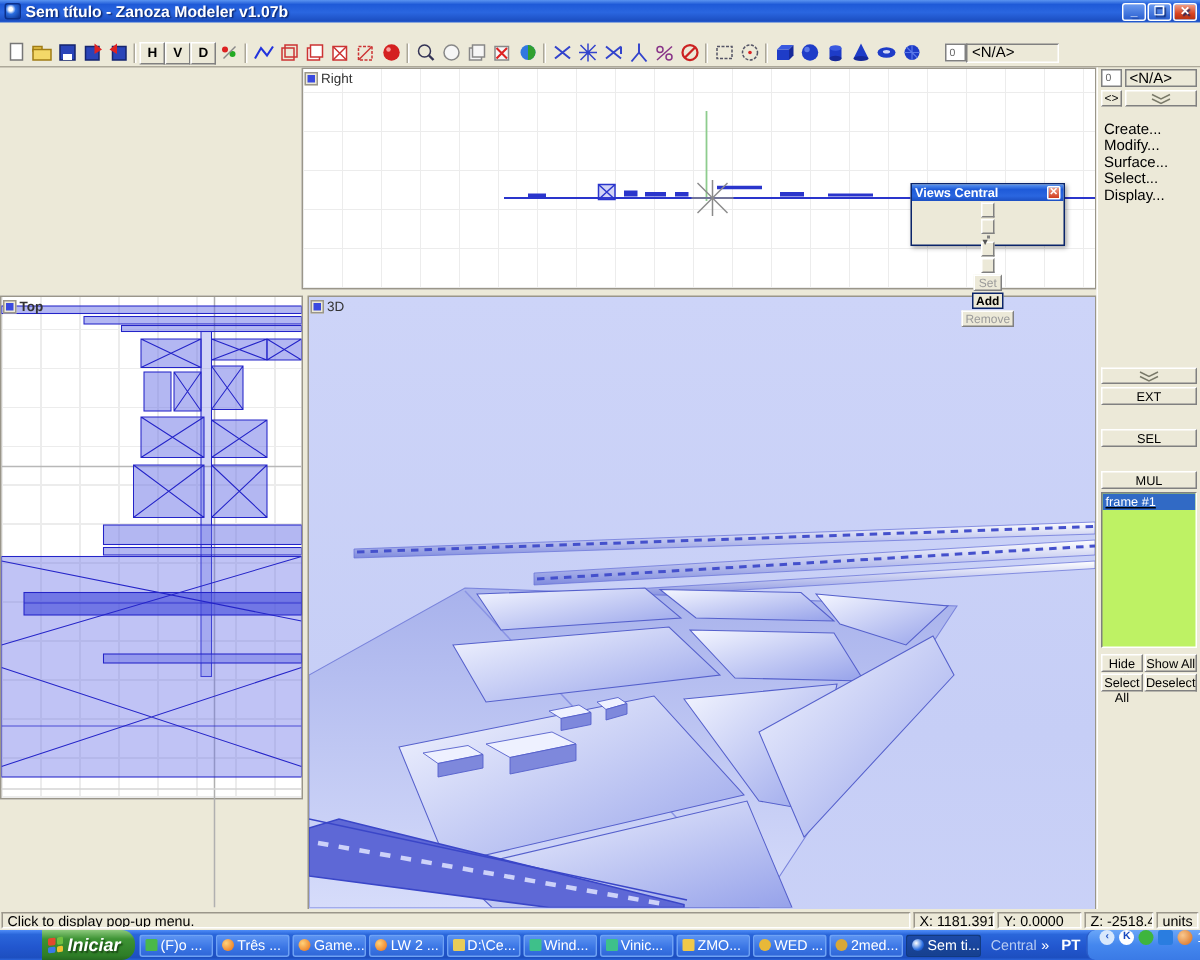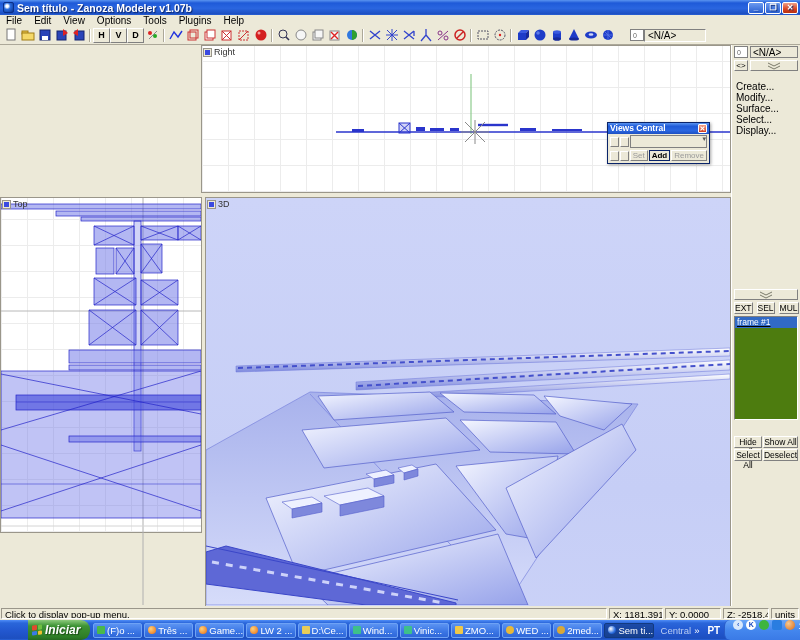--- a/index.html
+++ b/index.html
@@ -33,21 +33,21 @@
     align-items:flex-end;font-size:7px;line-height:11px;padding-left:2px;box-sizing:border-box;flex:none;color:#666;}
   .spin-txt{width:100%;}
   .combo{width:62px;height:13px;border:1px solid;border-color:#808080 #fff #fff #808080;background:#ece9d8;
     line-height:12px;padding:0 3px;box-sizing:border-box;flex:none;color:#000;}
   
   .vp{position:absolute;background:#fff;border:1px solid #9a968a;box-sizing:border-box;
     background-image:repeating-linear-gradient(0deg,#ececec 0 1px,transparent 1px 26px),
                      repeating-linear-gradient(90deg,#ececec 0 1px,transparent 1px 26px);}
   .vp-front{left:0;top:45px;width:197px;height:148px;}
   .vp-right{left:201px;top:45px;width:530px;height:148px;}
-  .vp-top{left:0;top:197px;width:202px;height:336px;}
+  .vp-top{left:0;top:197px;width:202px;height:336px;font-weight:bold;}
   .vp-3d{left:205px;top:197px;width:526px;height:531px;
     background-image:none;background:linear-gradient(180deg,#cdd4f8 0%,#c6cef6 55%,#cdd4f8 100%);}
   .vplabel{position:absolute;left:1px;top:1px;display:flex;align-items:center;gap:2px;z-index:3;
     font-size:9px;color:#333;}
   .vpico{width:9px;height:9px;border:1px solid #9a968a;background:#ece9d8;box-sizing:border-box;
     display:inline-block;position:relative;}
   .vpico::after{content:"";position:absolute;left:1px;top:1px;width:5px;height:5px;background:#3a4ae0;}
   .vp svg{position:absolute;left:0;top:0;}
   
   .sidepanel{position:absolute;left:731px;top:45px;width:69px;height:561px;background:#ece9d8;
@@ -56,36 +56,36 @@
   .sp-combo{flex:1;height:12px;border:1px solid #808080;background:#ece9d8;line-height:11px;
     padding:0 2px;box-sizing:border-box;}
   .btn{border:1px solid;border-color:#fff #808080 #808080 #fff;background:#ece9d8;text-align:center;
     box-sizing:border-box;color:#000;}
   .sp-exp{width:14px;height:11px;font-size:8px;line-height:9px;}
   .sp-chev{flex:1;height:11px;display:flex;align-items:center;justify-content:center;}
   .links{margin-top:8px;}
   .slink{height:11px;line-height:11px;color:#000;padding-left:2px;}
   .spacer{flex:1;}
   .collapsebar{height:11px;display:flex;align-items:center;justify-content:center;margin-bottom:2px;}
-  .modes{display:flex;gap:4px;margin-bottom:2px;}
+  .modes{display:flex;gap:16px;margin-bottom:2px;flex-direction:column;}
   .mode{flex:1;height:12px;font-size:8.5px;line-height:10px;}
-  .framelist{height:102px;background:#4d7c0f;border:1px solid;border-color:#808080 #fff #fff #808080;
-    overflow:hidden;margin-bottom:16px;text-decoration:underline;}
+  .framelist{height:102px;background:#bef264;border:1px solid;border-color:#808080 #fff #fff #808080;
+    overflow:hidden;margin-bottom:4px;text-decoration:underline;}
   .frow{height:11px;line-height:11px;padding-left:2px;color:#fff;background:#316ac5;font-size:8.5px;}
   .actions{display:grid;grid-template-columns:1fr 1fr;gap:1px;}
   .act{height:12px;font-size:8.5px;line-height:10px;}
   .sp-fill{height:144px;}
   
   .dlg{position:absolute;left:607px;top:122px;width:103px;height:42px;background:#ece9d8;
     border:1px solid #0a246a;box-shadow:1px 1px 3px rgba(0,0,0,.35);z-index:5;box-sizing:border-box;}
   .dlg-title{height:11px;background:linear-gradient(180deg,#5a94f0,#1e5ad8 30%,#2a66e0 70%,#1c4fc2);
     color:#fff;font-weight:bold;font-size:8.5px;line-height:11px;padding:0 2px;display:flex;align-items:center;}
   .dlg-close{margin-left:auto;width:9px;height:9px;background:linear-gradient(180deg,#f0a088,#d13c1e);
     border:1px solid #fff;border-radius:1px;color:#fff;font-size:7px;line-height:7px;text-align:center;box-sizing:border-box;}
-  .dlg-row{display:flex;gap:1px;align-items:center;padding:1px 2px;}
+  .dlg-row{display:flex;gap:1px;align-items:center;padding:1px 2px;flex-direction:column;}
   .mini{width:9px;height:10px;}
   .dcombo{flex:1;height:11px;border:1px solid #808080;background:#ece9d8;position:relative;}
   .dcombo::after{content:"▾";position:absolute;right:0;top:-1px;font-size:7px;color:#555;}
   .dbtn{height:11px;font-size:8px;line-height:9px;padding:0 2px;}
   .dbtn.dis{color:#9a9a9a;}
   .dbtn.def{border:1px solid #0a246a;font-weight:bold;}
   
   .statusbar{position:absolute;left:0;top:606px;width:800px;height:14px;background:#ece9d8;
     display:flex;gap:2px;align-items:center;padding:1px 1px;box-sizing:border-box;font-size:9.5px;}
   .sp-panel{border:1px solid;border-color:#9a968a #fff #fff #9a968a;height:11px;line-height:11px;
@@ -126,29 +126,20 @@
   <div class="titlebar">
     <span class="appico"></span>
     <span>Sem título - Zanoza Modeler v1.07b</span>
     <span class="winbtns">
       <span class="wb">_</span>
       <span class="wb">❐</span>
       <span class="wb close">✕</span>
     </span>
   </div>
 
-  <div class="menubar">
-    <span class="menuitem">File</span>
-    <span class="menuitem">Edit</span>
-    <span class="menuitem">View</span>
-    <span class="menuitem">Options</span>
-    <span class="menuitem">Tools</span>
-    <span class="menuitem">Plugins</span>
-    <span class="menuitem">Help</span>
-  </div>
 
   <div class="toolbar">
     <span class="ti">
         <svg width="16" height="14">
           <rect x="4" y="1" width="8" height="11" fill="#fff" stroke="#777"></rect>
         </svg>
       </span>
     <span class="ti">
         <svg width="16" height="14">
           <rect x="2" y="3" width="6" height="3" fill="#e8c44a" stroke="#a07c14"></rect>

